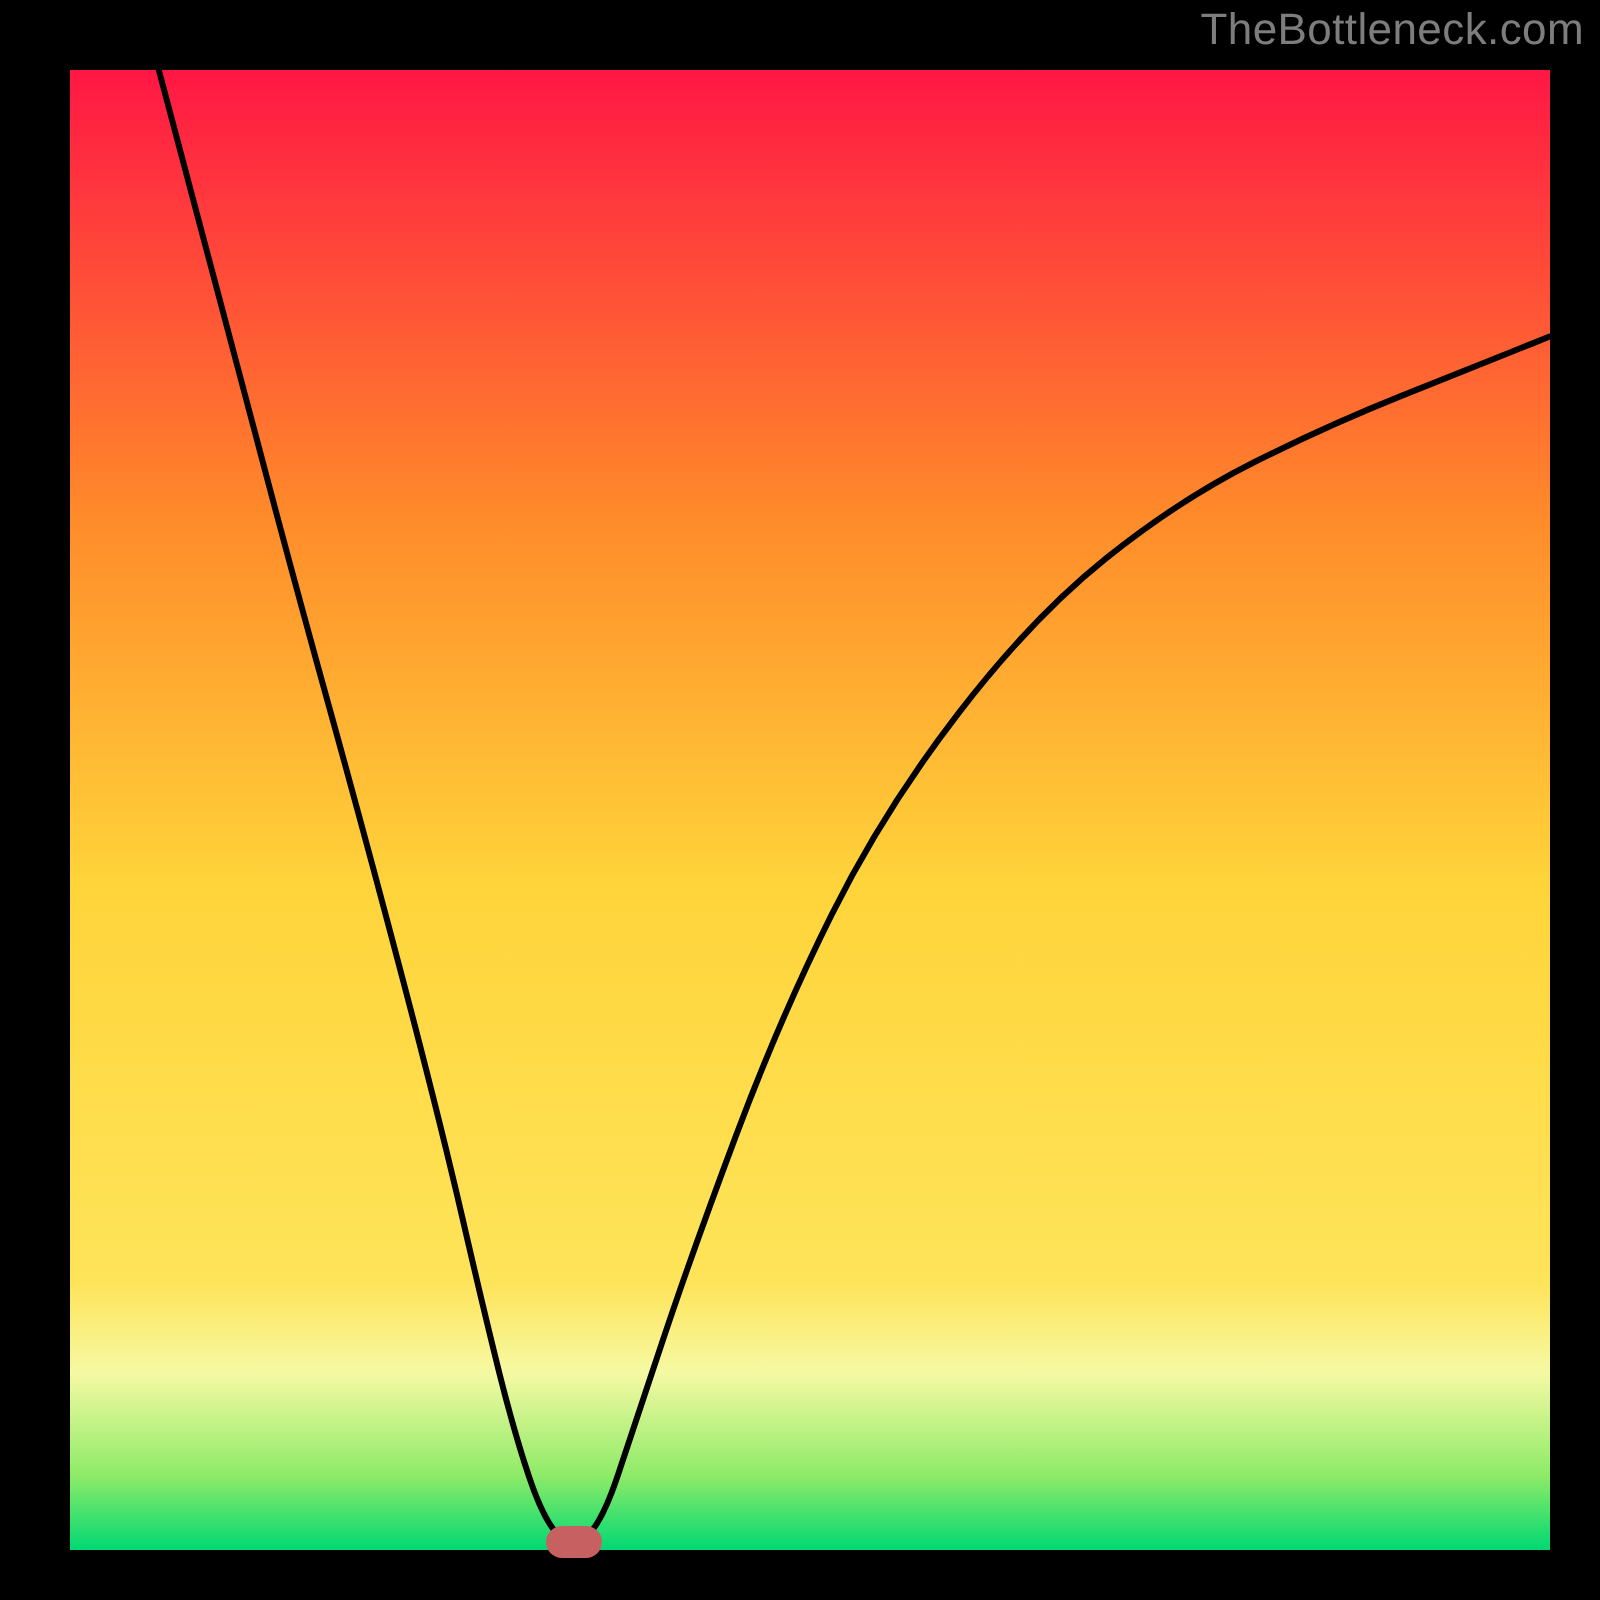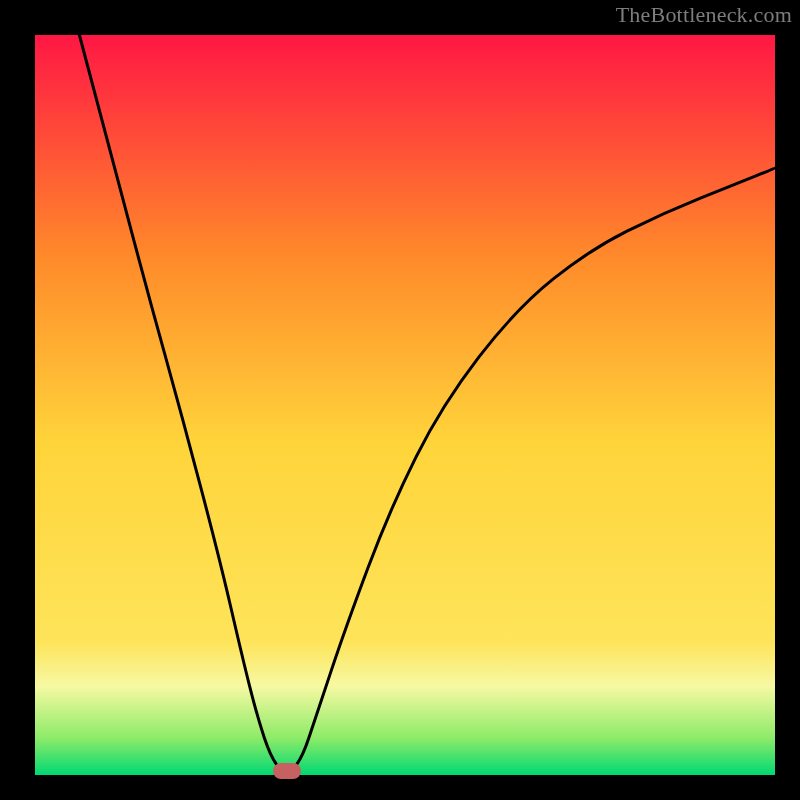--- a/index.html
+++ b/index.html
@@ -14,21 +14,21 @@
     position: relative;
     width: 800px;
     height: 800px;
     background: #000;
   }
   .watermark {
     position: absolute;
     top: 2px;
     right: 8px;
     color: #7d7d7d;
-    font-family: Liberation Serif, serif;
+    font-family: Liberation Sans, sans-serif;
     font-size: 22px;
     font-weight: 500;
     letter-spacing: 0.2px;
     z-index: 10;
   }
   .plot-area {
     position: absolute;
     left: 35px;
     top: 35px;
     width: 740px;

